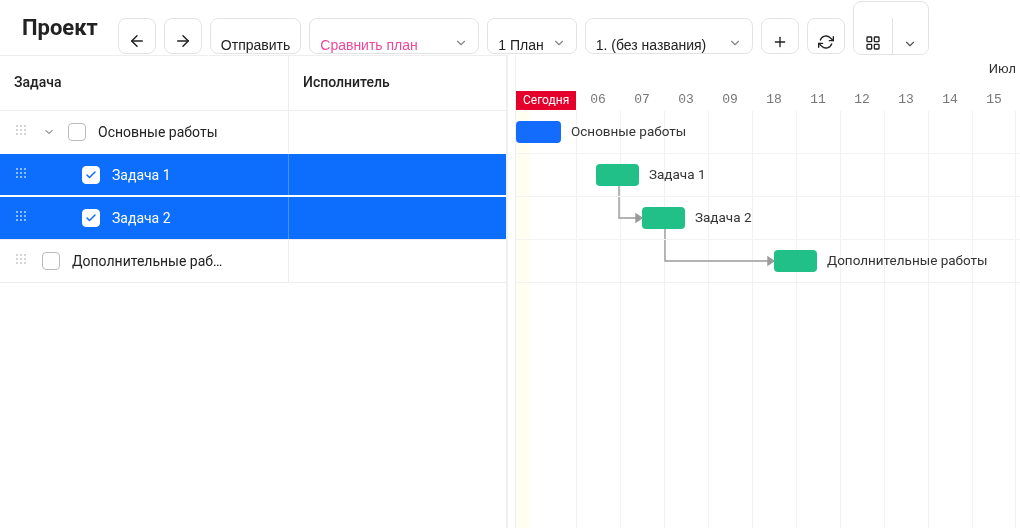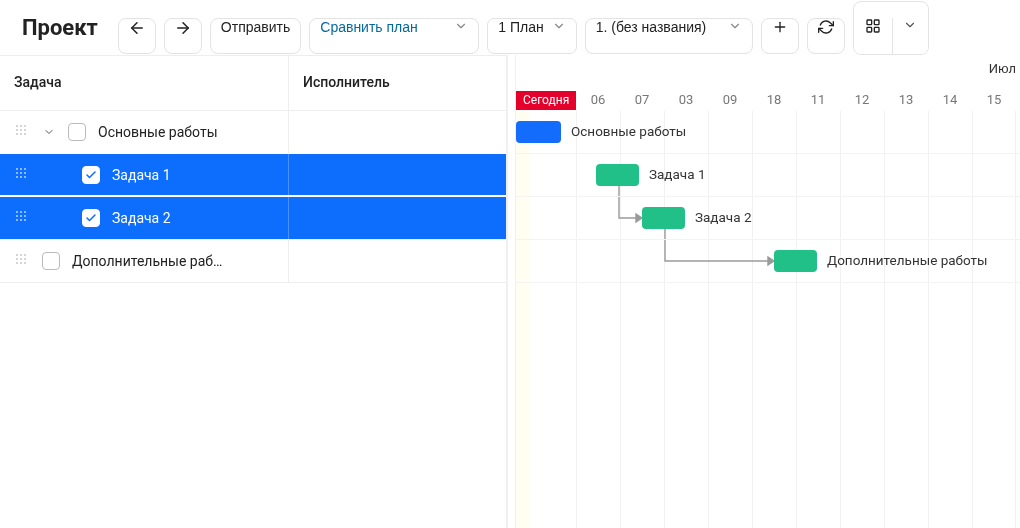--- a/index.html
+++ b/index.html
@@ -26,32 +26,32 @@
     margin-left: 2px;
   }
   .btn {
     height: 36px;
     min-width: 36px;
     padding: 0 10px;
     border: 1px solid #e3e3e3;
     border-radius: 8px;
     background: #fff;
     display: inline-flex;
-    align-items: flex-start;
+    align-items: flex-end;
     justify-content: center;
     cursor: pointer;
     font-size: 14px;
     gap: 8px;
     color: #222;
     margin-top: 16px;
   }
   .btn.icon-only { padding: 0; width: 38px; }
   .btn .chev { color: #888; }
   .sel { color: #222; }
-  .sel.placeholder { color: #0369a1; }
+  .sel.placeholder { color: #ec4899; }
   .btn-group {
     display: inline-flex;
     border: 1px solid #e3e3e3;
     border-radius: 8px;
     overflow: hidden;
   }
   .btn-group .btn {
     border: none;
     border-radius: 0;
   }
@@ -179,20 +179,21 @@
     bottom: 4px;
     left: 60px;
     right: 0;
     display: flex;
   }
   .day {
     width: 44px;
     text-align: center;
     font-size: 13px;
     color: #777;
+    font-family: Liberation Mono, monospace;
   }
   .today-badge {
     position: absolute;
     top: 36px;
     left: 0;
     background: #e4002b;
     color: #fff;
     font-size: 12px;
     padding: 2px 7px 3px 7px;
   }

